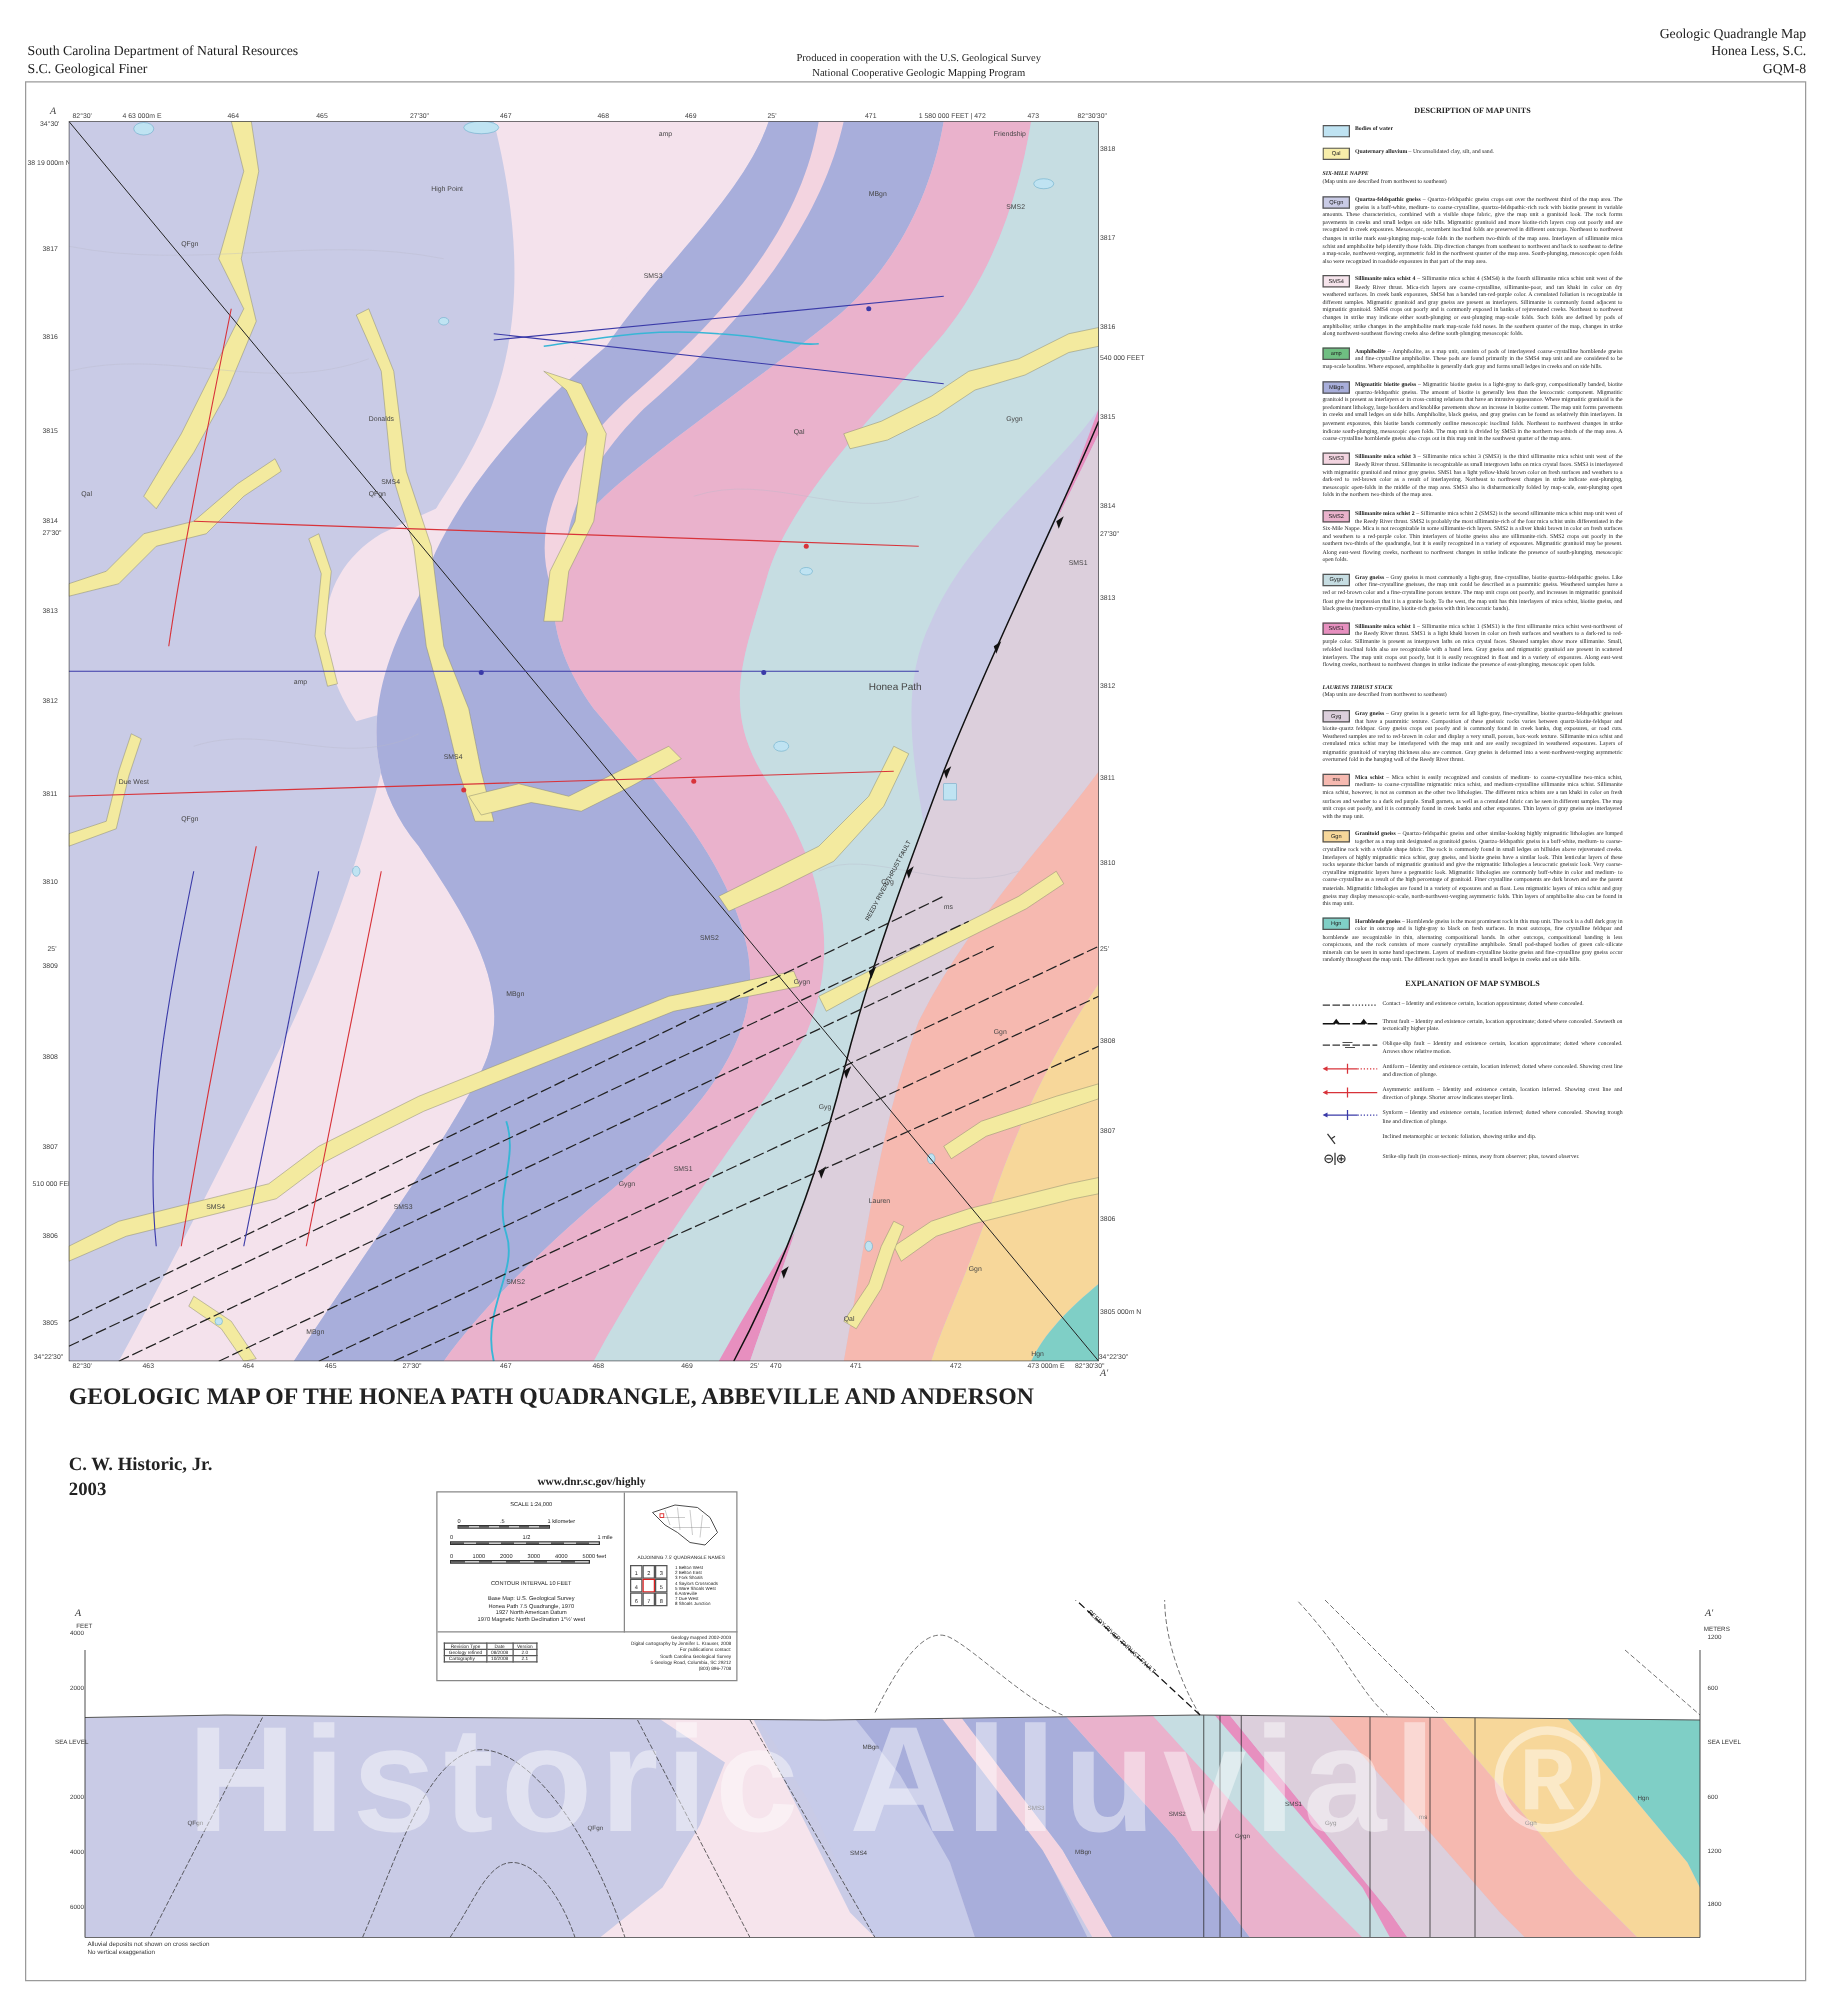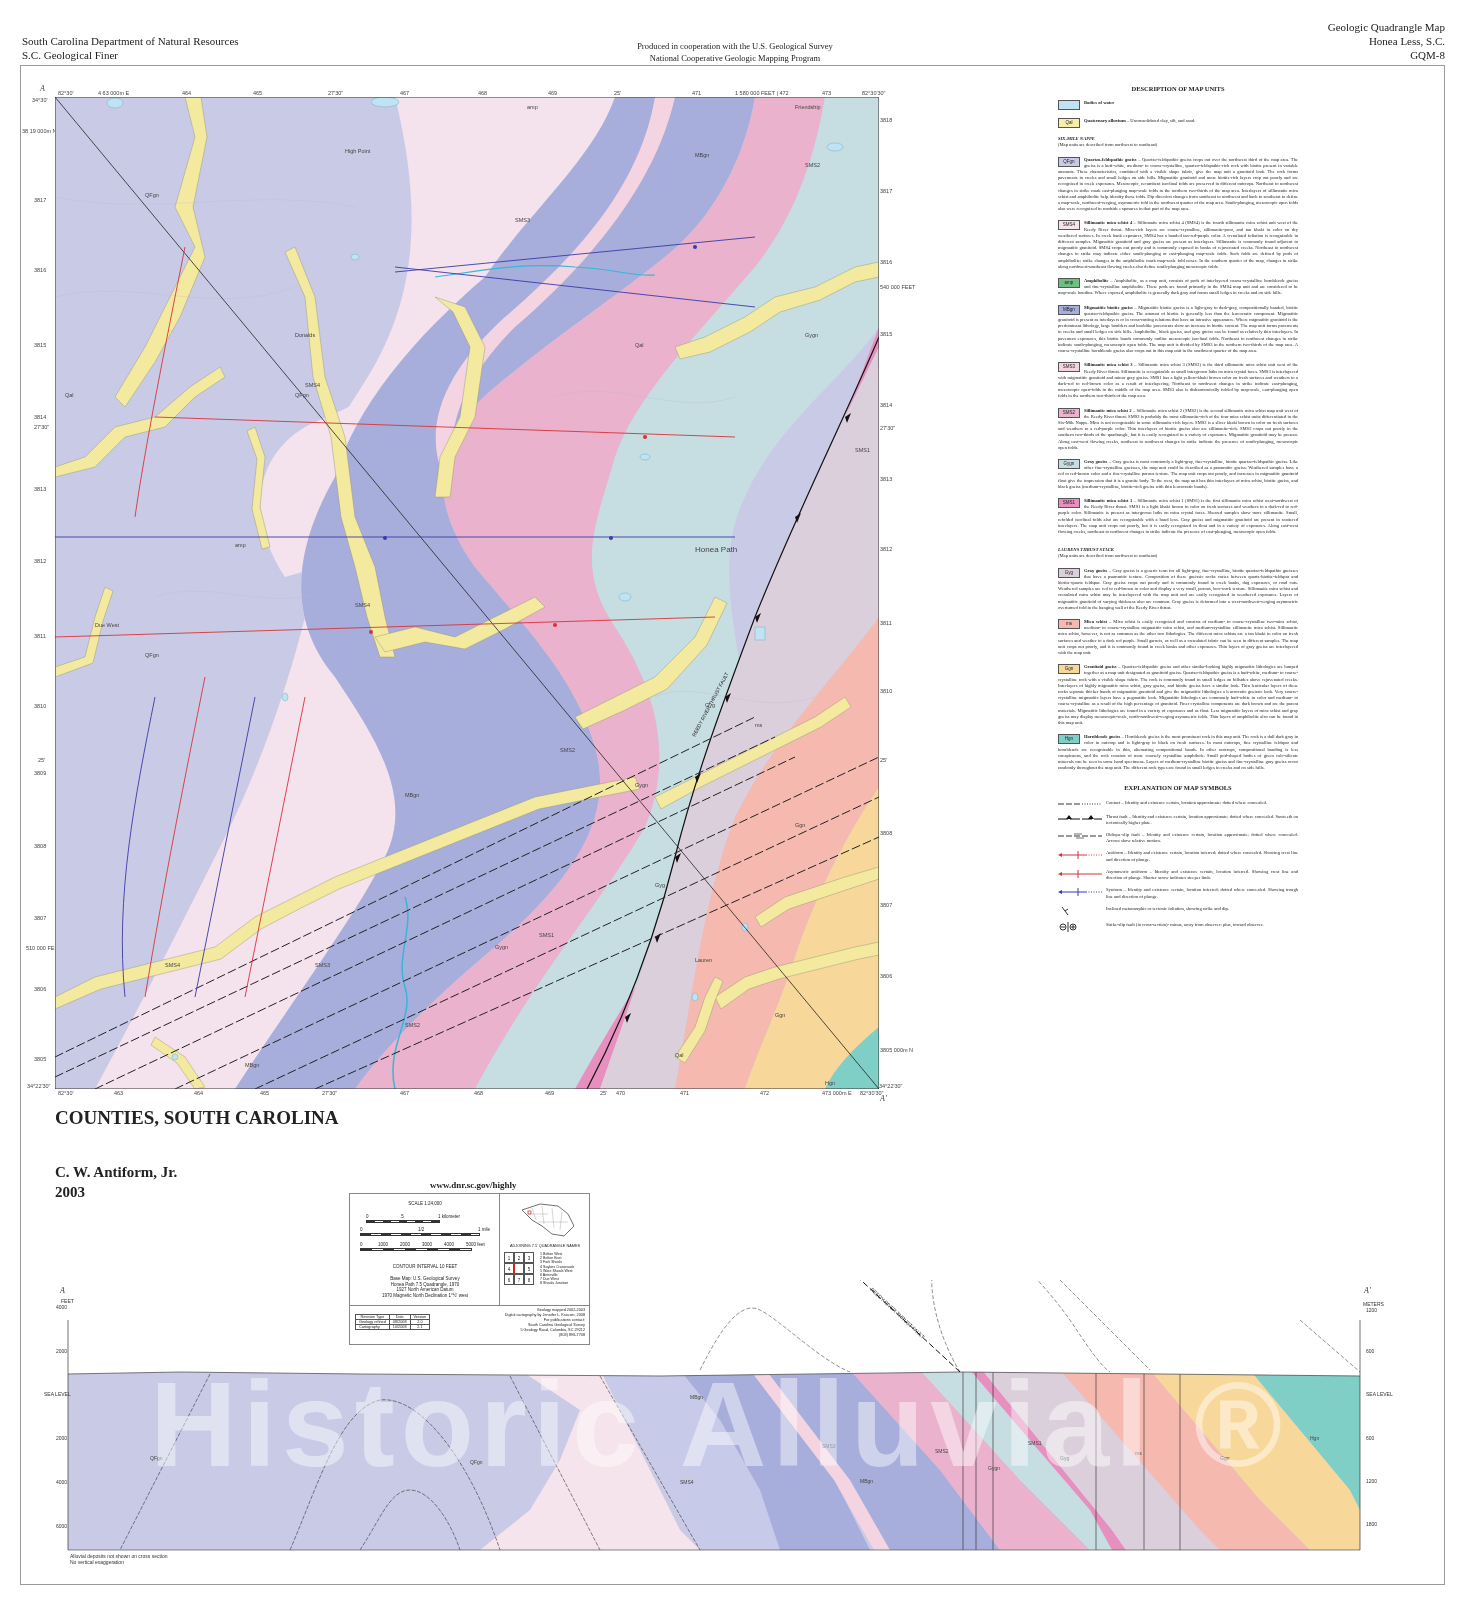--- a/index.html
+++ b/index.html
@@ -280,24 +280,24 @@
         <text x="180" y="450">amp</text>
         <text x="472" y="12">amp</text>
       </g>
       <text x="640" y="640" font-family="Liberation Sans, sans-serif" font-size="5" fill="#222" transform="rotate(-62 640 640)">REEDY RIVER THRUST FAULT</text>
     </g>
     <rect x="0" y="0" width="824" height="992" fill="none" stroke="#333" stroke-width="1"></rect>
   </svg>
 </div>
 
 <div class="title">
-  <div>COUNTIES, SOUTH CAROLINA</div>
+  <div>GEOLOGIC MAP OF THE HONEA PATH QUADRANGLE, ABBEVILLE AND ANDERSON</div>
 </div>
 <div class="author">
-  <div>C. W. Antiform, Jr.</div>
+  <div>C. W. Historic, Jr.</div>
   <div>2003</div>
 </div>
 <div class="web">www.dnr.sc.gov/highly</div>
 
 <div class="infobox">
   <div style="position:absolute;left:0;top:0;width:150px;height:112px;border-right:1px solid #888;border-bottom:1px solid #888;">
     <div style="position:absolute;left:0;top:7px;width:150px;text-align:center;">SCALE 1:24,000</div>
     <div style="position:absolute;left:10px;top:20px;width:130px;">
       <div style="position:relative;height:10px;">
         <span style="position:absolute;left:6px;top:0">0</span>

